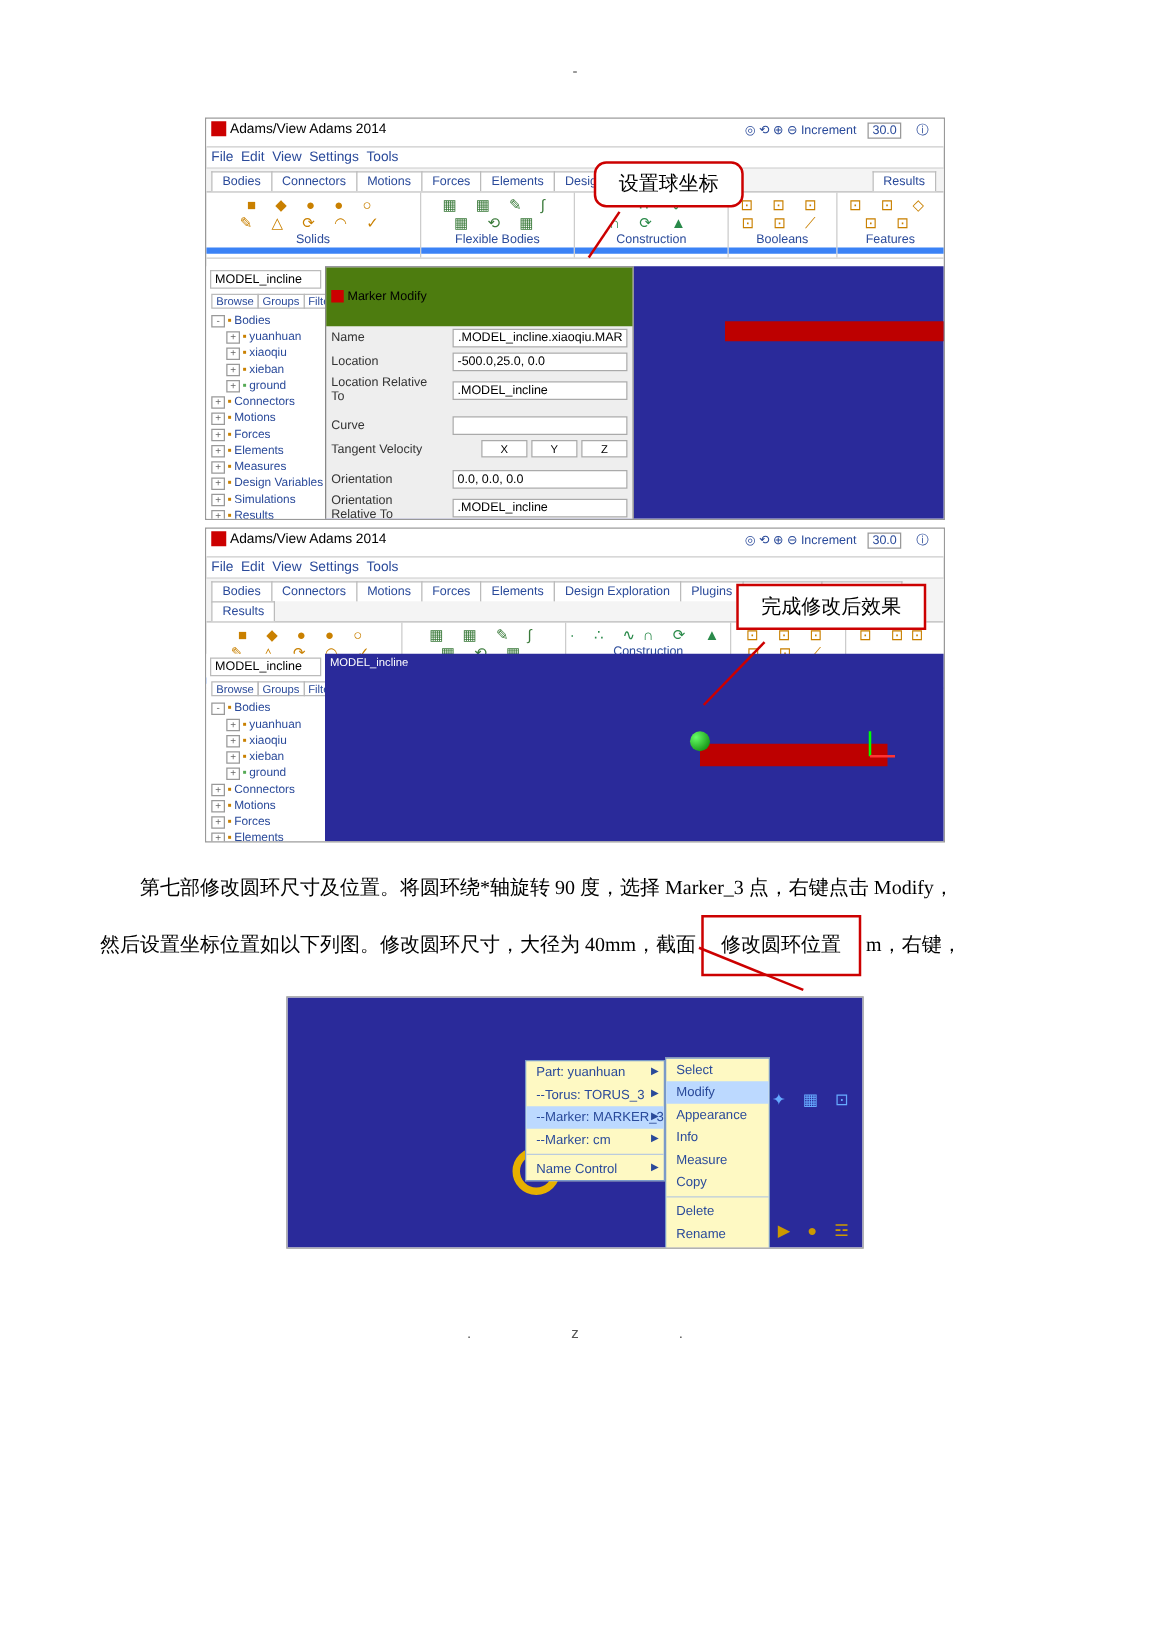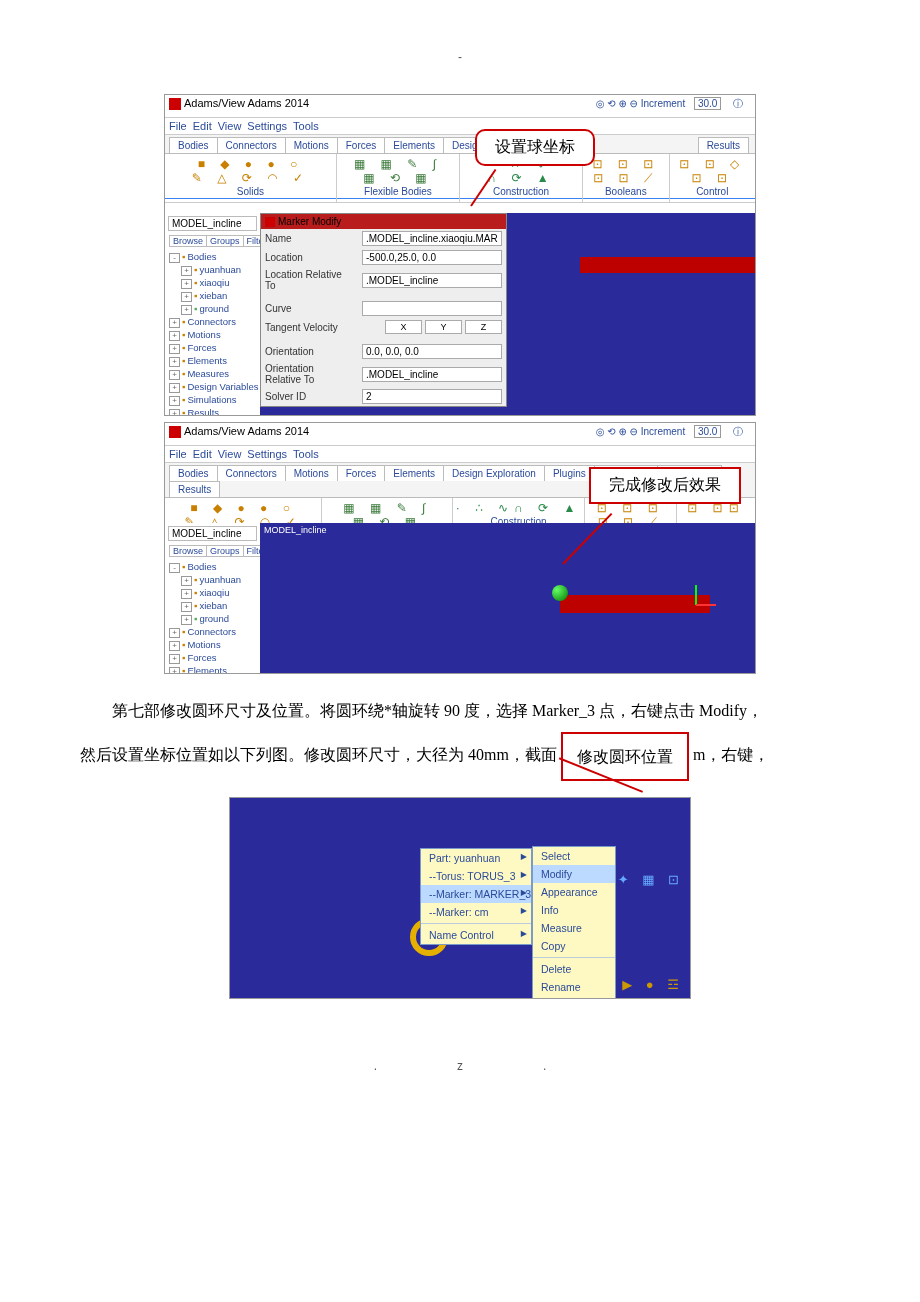--- a/index.html
+++ b/index.html
@@ -9,32 +9,32 @@
 .shot { border:1px solid #999; margin:6px auto; position:relative; background:#fff; overflow:hidden; }
 .shot1{ width:590px; height:320px; } .shot2{ width:590px; height:250px; } .shot3{ width:460px; height:200px; }
 .titlebar{ background:#fff; border-bottom:1px solid #ccc; height:18px; padding:2px 4px; font-size:11px; }
 .red-sq{ display:inline-block; width:12px; height:12px; background:#c00; vertical-align:middle; margin-right:3px;}
 .menu{ padding:2px 4px; font-size:11px; color:#2a4a9a; border-bottom:1px solid #ccc;}
 .menu span{ margin-right:6px; }
 .tabbar{ background:#f4f4f4; padding:2px 0 0 4px; border-bottom:1px solid #bbb; font-size:10px; color:#2a4a9a;}
 .tabbar .tab{display:inline-block; padding:2px 8px; border:1px solid #bbb; border-bottom:none; background:#fff; margin-right:-1px;}
 .tabbar .far{ float:right; margin-right:6px;}
 .glyphrow{ letter-spacing:6px; color:#c98000; font-size:12px; display:inline-block;}
-.section-label{ text-align:center; font-size:10px; color:#2a4a9a; border-bottom:1px solid #3b82f6; padding:1px 0;}
+.section-label{ text-align:center; font-size:10px; color:#2a4a9a; border-bottom:5px solid #3b82f6; padding:1px 0;}
 .leftcol{ position:absolute; left:0; top:0; bottom:0; width:95px; background:#fff; border-right:1px solid #ccc;}
 .leftcol .mf{ border:1px solid #bbb; margin:3px; padding:1px 3px; font-size:10px;}
 .leftcol .tabs3{ font-size:9px; color:#2a4a9a; padding:2px 4px;}
 .leftcol .tabs3 span{ border:1px solid #bbb; padding:0 3px; margin-right:-1px;}
 .tree{ font-size:9.5px; color:#2a4a9a; padding:2px 4px; line-height:13px;}
 .tree .tn{ white-space:nowrap;} .tree .pm{ display:inline-block; width:9px; text-align:center; color:#666; border:1px solid #999; line-height:8px; font-size:8px; margin-right:2px;}
 .tree .ic{ color:#c98000; margin-right:2px;}
 .tree .lv1{ padding-left:12px;}
 .body3d{ position:absolute; right:0; top:0; bottom:0; left:95px; background:#2a2a9a;}
 .dlg{ position:absolute; left:0; top:0; width:245px; background:#eee; border:1px solid #888; font-size:10px;}
-.dlg .dh{ background:#b91c1c; padding:2px 4px;} .dlg .dh .red-sq{width:10px;height:10px;}
+.dlg .dh{ background:#4d7c0f; padding:18px 4px;} .dlg .dh .red-sq{width:10px;height:10px;}
 .dlg .row{ display:flex; align-items:center; padding:2px 4px; gap:20px;}
 .dlg .lab{ width:100px; color:#333;}
 .dlg input.f{ flex:1; border:1px solid #aaa; font-size:10px; padding:1px 3px; background:#fff;}
 .xyz{ display:flex; gap:3px; flex:1;} .xyz .c{flex:1; border:1px solid #aaa; text-align:center; font-size:9px; background:#fff; padding:1px 0;}
 .callout{ position:absolute; background:#fff; border:2px solid #c00; padding:6px 18px; font-size:16px; font-family:"SimSun"; z-index:5;}
 .callout-line{ position:absolute; border-top:2px solid #c00; transform-origin:left center; z-index:4;}
 .redbar{ position:absolute; background:#bd0000; }
 .greenball{ position:absolute; width:16px; height:16px; border-radius:50%; background:radial-gradient(circle at 30% 30%,#6f6,#070);}
 .torus{ position:absolute; width:26px; height:26px; border:6px solid #e6b000; border-radius:50%;}
 .incr{ position:absolute; right:6px; top:2px; font-size:10px;}
@@ -87,21 +87,21 @@
       <div class="section-label">Construction</div>
     </div>
     <div class="cell" style="flex:0.7">
       <div class="glyphrow">⊡ ⊡ ⊡</div>
       <div class="glyphrow">⊡ ⊡ ⟋</div>
       <div class="section-label">Booleans</div>
     </div>
     <div class="cell" style="flex:0.7">
       <div class="glyphrow">⊡ ⊡ ◇</div>
       <div class="glyphrow">⊡ ⊡</div>
-      <div class="section-label">Control</div>
+      <div class="section-label">Features</div>
     </div>
   </div>
   <div style="position:absolute; left:0; top:118px; bottom:0; right:0;">
     <div class="leftcol">
       <div class="mf">MODEL_incline</div>
       <div class="tabs3"><span>Browse</span><span>Groups</span><span>Filters</span></div>
       <div class="tree">
         <div class="tn"><span class="pm">-</span><span class="ic">▪</span><span>Bodies</span></div>
         <div class="tn lv1"><span class="pm">+</span><span class="ic">▪</span><span>yuanhuan</span></div>
         <div class="tn lv1"><span class="pm">+</span><span class="ic">▪</span><span>xiaoqiu</span></div>

